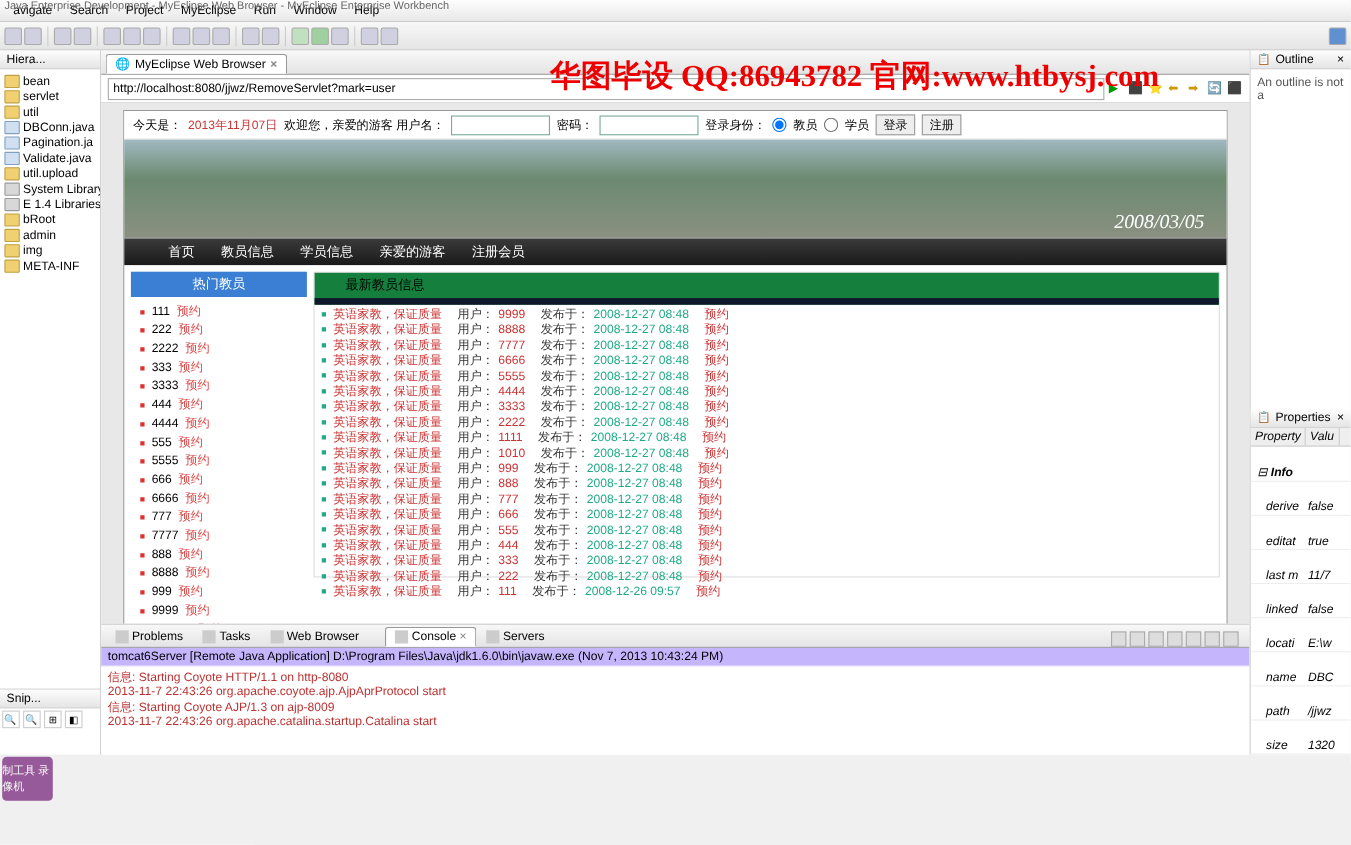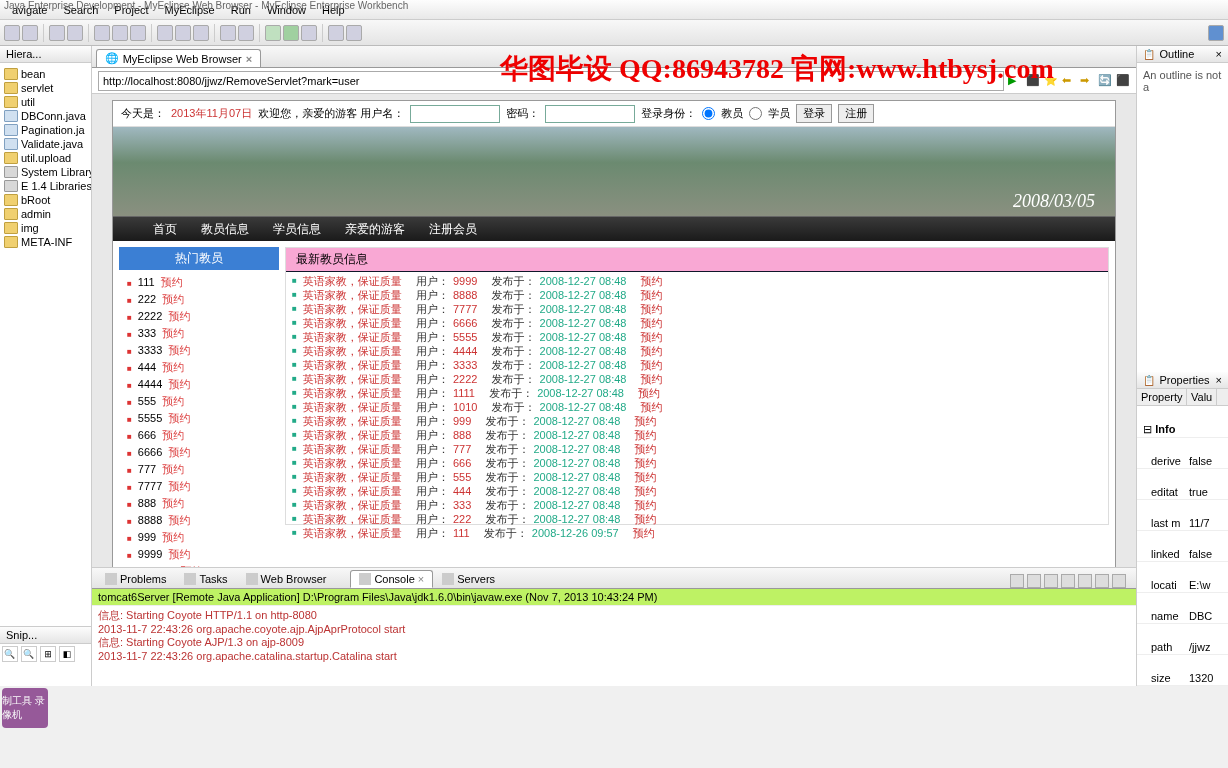--- a/index.html
+++ b/index.html
@@ -37,39 +37,39 @@
 .nav { background: linear-gradient(#3a3a3a,#1a1a1a); height: 24px; display: flex; align-items: center; padding: 0 40px; gap: 24px; }
 .nav span { color: #fff; font-size: 12px; }
 .content { display: flex; padding: 6px; gap: 6px; height: 290px; }
 .col-left { width: 160px; }
 .col-left-head { background: #3b7fd4; color: #fff; text-align: center; padding: 3px; font-size: 12px; }
 .col-left-body { padding: 4px 8px; font-size: 12px; overflow: hidden; }
 .hot-item { padding: 1px 0; }
 .hot-item::before { content: "■"; color: #d33; font-size: 8px; margin-right: 6px; }
 .hot-item a { color: #d44; text-decoration: none; }
 .col-right { flex: 1; border: 1px solid #ddd; }
-.col-right-head { background: #f9a8d4; padding: 3px 10px; font-size: 12px; border-bottom: 1px solid #0f172a; }
+.col-right-head { background: #15803d; padding: 3px 28px; font-size: 12px; border-bottom: 6px solid #0f172a; }
 .news-list { padding: 2px 6px; font-size: 12px; }
 .news-item { display: flex; gap: 4px; padding: 0; white-space: nowrap; line-height: 14px; }
 .news-item::before { content: "■"; color: #2a8; font-size: 8px; margin-right: 2px; }
 .news-item .t1 { color: #c33; }
 .news-item .t2 { color: #333; }
 .news-item .date { color: #2a8; }
 .news-item .link { color: #c33; }
 .bottom-tabs { background: linear-gradient(#f8f8f8,#e4e4e4); height: 22px; display: flex; align-items: flex-end; padding: 0 4px; border-top: 1px solid #ccc; border-bottom: 1px solid #999; }
 .btab { padding: 2px 8px; border: 1px solid transparent; display: flex; align-items: center; gap: 3px; }
 .btab.active { background: #fff; border: 1px solid #999; border-bottom: 1px solid #fff; border-radius: 3px 3px 0 0; margin-left: 15px; }
 .console-tools { margin-left: auto; display: flex; gap: 3px; padding: 0 6px; }
 .console-tools span { width: 14px; height: 14px; background: #ddd; border: 1px solid #aaa; }
-.console-info { background: #bef264; padding: 2px 6px; font-size: 11px; border-bottom: 1px solid #eee; }
+.console-info { background: #c4b5fd; padding: 2px 6px; font-size: 11px; border-bottom: 1px solid #eee; }
 .console-body { background: #fff; padding: 2px 6px; font-family: monospace; font-size: 11px; color: #b33; height: 80px; overflow: hidden; }
 .console-body .line { white-space: pre; }
 .right-panel { width: 92px; background: #fff; border-left: 1px solid #ccc; display: flex; flex-direction: column; }
 .outline-body { padding: 6px; font-size: 11px; color: #555; flex: 1; }
-.props-body { font-size: 11px; }
+.props-body { font-size: 11px; font-style: italic; }
 .props-head { display: flex; background: #eee; border-bottom: 1px solid #ccc; }
 .props-head span { padding: 2px 4px; border-right: 1px solid #ccc; }
 .props-head span:first-child { width: 50px; }
 .prop-row { display: flex; border-bottom: 1px solid #eee; margin-top: 16px; }
 .prop-row span:first-child { width: 50px; padding: 1px 4px 1px 14px; }
 .prop-row span:last-child { flex: 1; padding: 1px 2px; overflow: hidden; }
 .watermark { position: absolute; top: 50px; left: 500px; color: #e00; font-size: 28px; font-family: SimSun, serif; font-weight: bold; pointer-events: none; z-index: 100; }
 .rec-badge { position: absolute; left: 2px; bottom: 40px; width: 46px; height: 40px; background: #701a75; border-radius: 4px; color: #fff; font-size: 10px; display: flex; flex-direction: column; align-items: center; justify-content: center; opacity: 0.7; }
 .title-hint { position: absolute; top: 0; left: 4px; font-size: 10px; color: #666; }
 </style>

